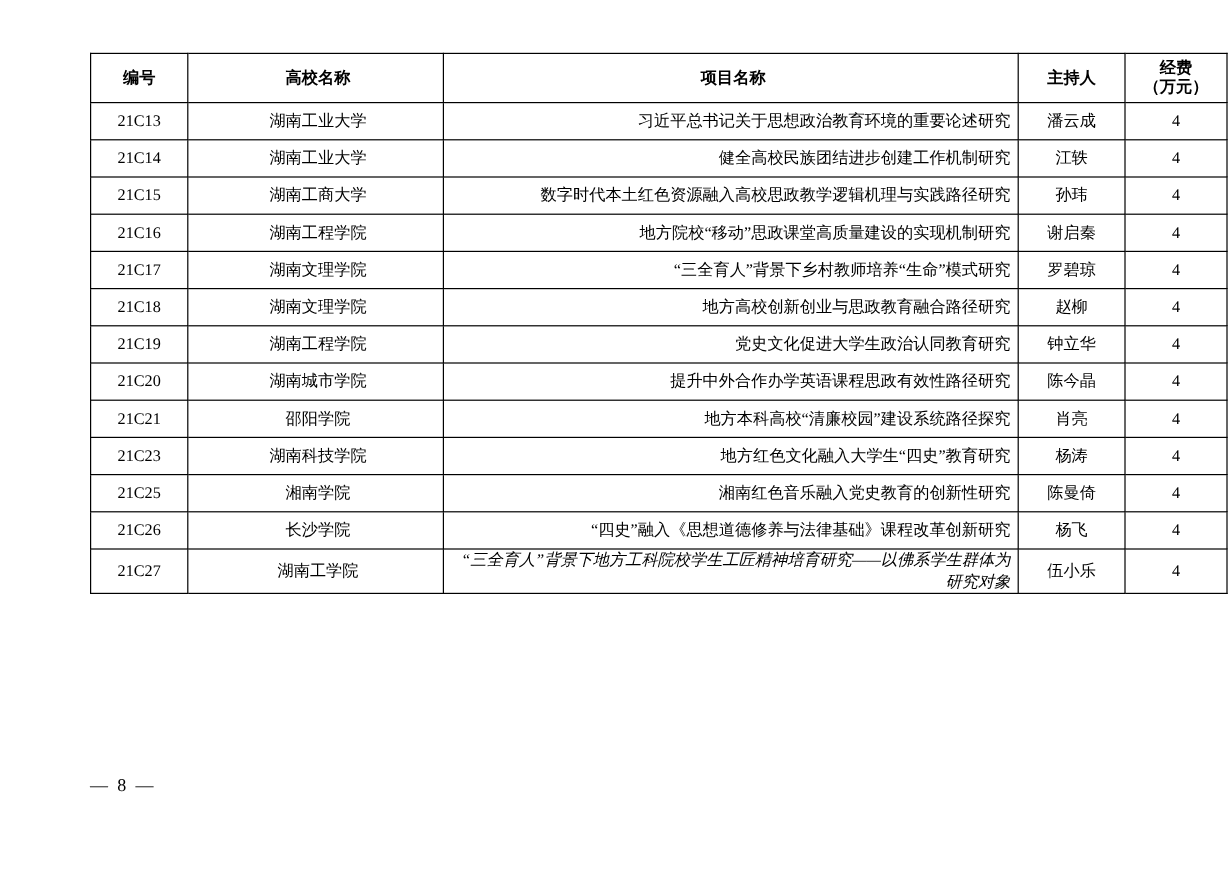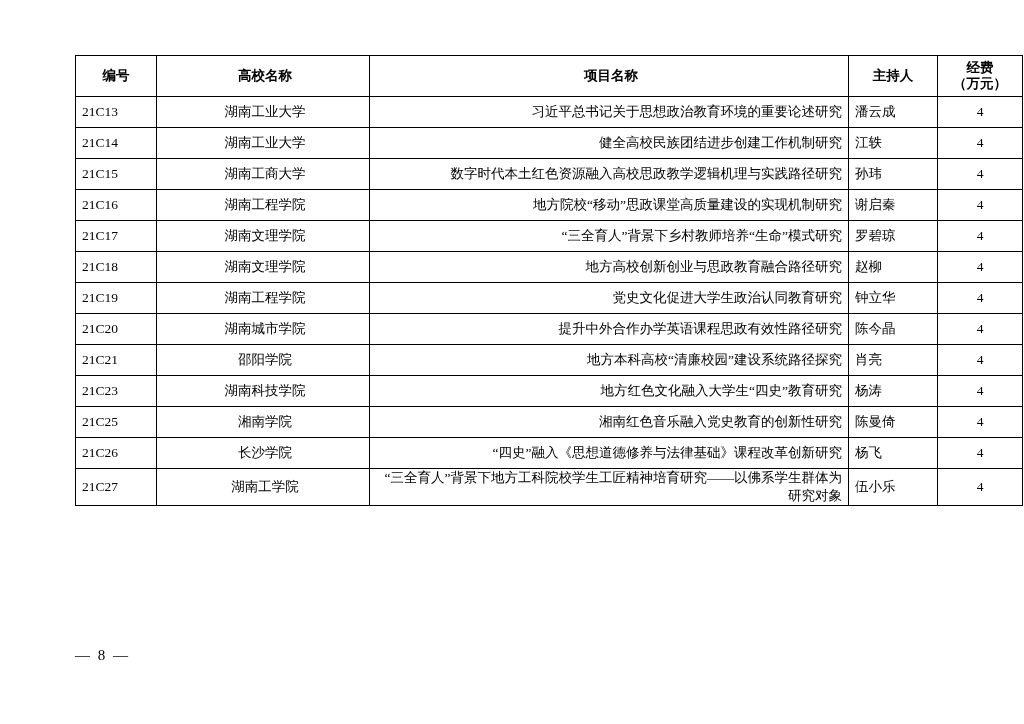--- a/index.html
+++ b/index.html
@@ -12,45 +12,45 @@
     background: #ffffff;
     font-family: "Liberation Serif", "DejaVu Serif", serif;
     color: #000000;
     overflow: hidden;
   }
   .page {
     position: relative;
     width: 1024px;
     height: 724px;
     box-sizing: border-box;
-    padding: 55px 75px 0 75px;
+    padding: 44px 75px 0 75px;
   }
   table.grant-table {
     border-collapse: collapse;
     width: 874px;
     table-layout: fixed;
   }
   table.grant-table th,
   table.grant-table td {
     border: 1px solid #000000;
     padding: 0 6px;
     font-size: 13.5px;
     line-height: 1.35;
     vertical-align: middle;
     font-family: "Liberation Serif", "DejaVu Serif", serif;
   }
   table.grant-table thead th {
     text-align: center;
     font-weight: bold;
     height: 40px;
   }
-  .col-id    { width: 68px;  text-align: left; }
+  .col-id    { width: 68px;  text-align: center; }
   .col-univ  { width: 196px; text-align: center; padding-left: 10px !important; }
   .col-proj  { width: 462px; text-align: right; padding-left: 10px !important; }
-  .col-host  { width: 76px;  text-align: left; }
+  .col-host  { width: 76px;  text-align: center; }
   .col-fund  { width: 72px;  text-align: center; }
 
   table.grant-table tbody td {
     height: 30px;
   }
   .two-line td {
     height: 46px;
   }
   .hdr-fund-inner {
     display: block;
@@ -61,20 +61,21 @@
     left: 75px;
     bottom: 60px;
     font-size: 15px;
     letter-spacing: 2px;
     font-family: "Liberation Serif", "DejaVu Serif", serif;
   }
   .proj-wrap {
     display: block;
     white-space: normal;
     word-break: break-all;
+    font-style: italic;
   }
 </style>
 </head>
 <body>
 
 <div class="page">
 
   <table class="grant-table">
     <thead>
       <tr>

